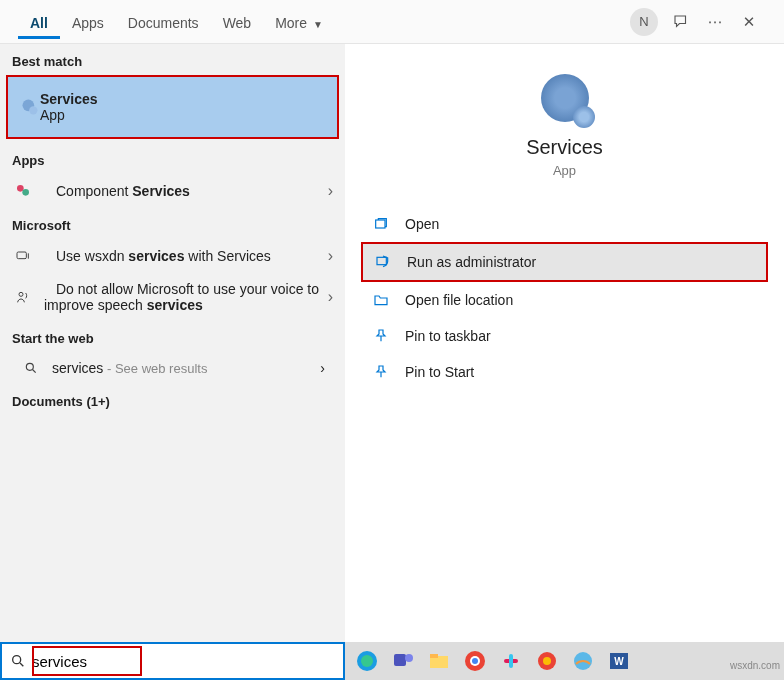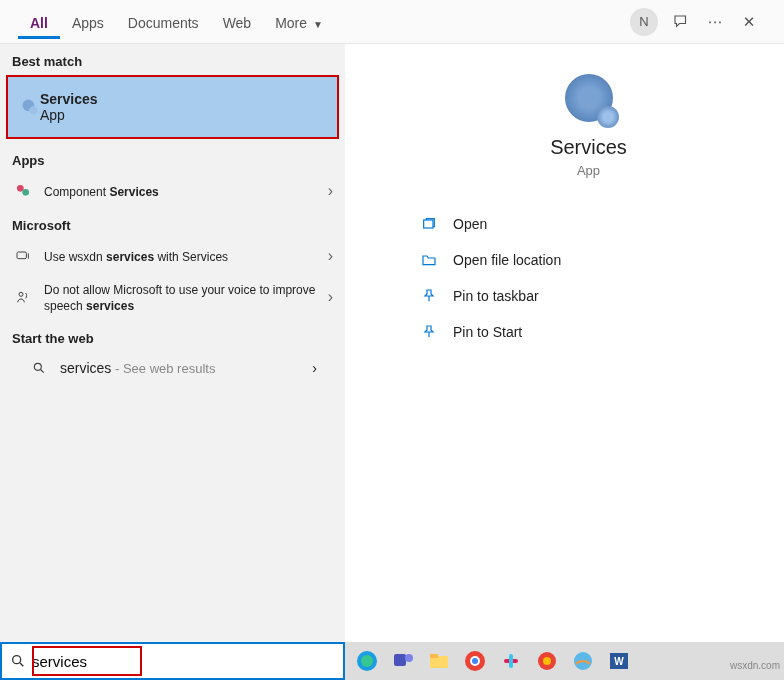--- a/index.html
+++ b/index.html
@@ -1,41 +1,41 @@
 <!DOCTYPE html>
 <html><head>
 <meta charset="utf-8">
 <style>
 * { box-sizing: border-box; margin: 0; padding: 0; font-family: "Segoe UI", sans-serif; }
 body { width: 784px; height: 680px; background: #fff; font-size: 14px; color: #222; position: relative; overflow: hidden; }
 
 
 .tabs { display: flex; align-items: center; padding: 0 18px; height: 44px; border-bottom: 1px solid #e5e5e5; background: #fafafa; }
 .tab { padding: 10px 12px 8px; color: #555; cursor: default; font-size: 14px; }
-.tab.active { color: #701a75; border-bottom: 3px solid #0078d4; font-weight: 600; padding-bottom: 5px; }
+.tab.active { color: #0c4a6e; border-bottom: 3px solid #0078d4; font-weight: 600; padding-bottom: 5px; }
 .tab .chev { font-size: 10px; margin-left: 2px; }
 .spacer { flex: 1; }
 .titlebtn { width: 34px; height: 34px; display: flex; align-items: center; justify-content: center; color: #555; font-size: 15px; }
 .avatar { width: 28px; height: 28px; border-radius: 50%; background: #e2e2e2; display: flex; align-items: center; justify-content: center; font-size: 13px; color: #555; margin-right: 6px; }
 
 
-.split { display: flex; height: calc(100% - 44px - 38px); gap: 48px; }
+.split { display: flex; height: calc(100% - 44px - 38px); }
 .left { width: 345px; background: #f2f2f2; overflow: hidden; }
 .right { flex: 1; background: #fff; padding-top: 30px; position: relative; }
 
 
 .ghdr { font-weight: 600; font-size: 13px; padding: 10px 12px 6px; }
 .result { display: flex; align-items: center; padding: 8px 12px; position: relative; }
 .result .icon { width: 22px; margin-right: 10px; display: flex; justify-content: center; }
 .result .txt { flex: 1; }
-.result .title { font-size: 12px; }
+.result .title { font-size: 14px; margin-left: 12px; }
 .result .arrow { color: #666; font-size: 16px; }
 .bestmatch { background: #a8ccee; padding: 14px 12px; border: 2px solid #c00; margin: 0 6px 4px 6px; }
 .bestmatch .title { font-weight: 700; }
-.webline { display: flex; align-items: center; padding: 8px 28px; }
+.webline { display: flex; align-items: center; padding: 8px 20px; }
 .webline .icon { width: 22px; margin-right: 10px; display:flex; justify-content:center;}
 .gray { color: #888; font-size: 13px; }
 
 
 .detail-icon { display: flex; justify-content: center; margin-bottom: 14px; }
 .gear { width: 48px; height: 48px; border-radius: 50%; background: radial-gradient(circle,#7aa3d4 30%,#5a86bb 70%); position: relative; }
 .gear::after { content:""; position:absolute; width:22px;height:22px;border-radius:50%; background:radial-gradient(circle,#9cc0e8 30%,#6b95c8 70%); right:-6px; bottom:-6px; }
 .detail-title { text-align: center; font-size: 20px; margin-bottom: 4px; }
 .detail-sub { text-align: center; color: #777; font-size: 13px; margin-bottom: 28px; }
 .actions { padding: 0 16px; }
@@ -135,37 +135,47 @@
       <div class="icon">
         <svg width="14" height="14" viewBox="0 0 24 24" fill="none" stroke="#444" stroke-width="2">
             <circle cx="10" cy="10" r="6"></circle>
             <path d="M15 15l5 5"></path>
           </svg>
       </div>
       <div class="txt"><span>services</span><span class="gray"> - See web results</span></div>
       <div class="arrow" style="margin-left:auto;">›</div>
     </div>
 
+    <div class="ghdr">Documents (1+)</div>
   </div>
 
   <div class="right">
     <div class="detail-icon">
         <div class="gear"></div>
       </div>
     <div class="detail-title">Services</div>
     <div class="detail-sub">App</div>
     <div class="actions">
       <div class="action">
         <div class="aicon">
             <svg width="16" height="16" viewBox="0 0 24 24" fill="none" stroke="#0078d4" stroke-width="1.8">
               <rect x="4" y="6" width="14" height="12"></rect>
               <path d="M8 6V4h12v12h-2"></path>
             </svg>
           </div>
         <span>Open</span>
+      </div>
+      <div class="action hl">
+        <div class="aicon">
+            <svg width="16" height="16" viewBox="0 0 24 24" fill="none" stroke="#0078d4" stroke-width="1.8">
+              <rect x="3" y="5" width="14" height="11"></rect>
+              <path d="M12 3l7 3v5c0 4-3 7-7 8"></path>
+            </svg>
+          </div>
+        <span>Run as administrator</span>
       </div>
       <div class="action">
         <div class="aicon">
             <svg width="16" height="16" viewBox="0 0 24 24" fill="none" stroke="#0078d4" stroke-width="1.8">
               <path d="M3 6h6l2 3h10v10H3z"></path>
             </svg>
           </div>
         <span>Open file location</span>
       </div>
       <div class="action">

